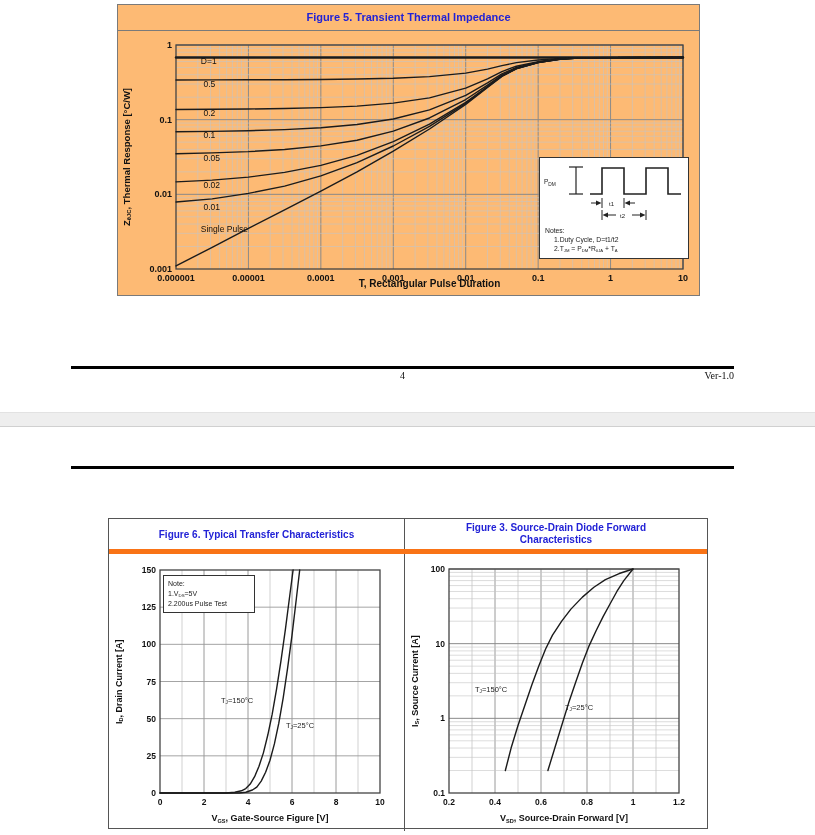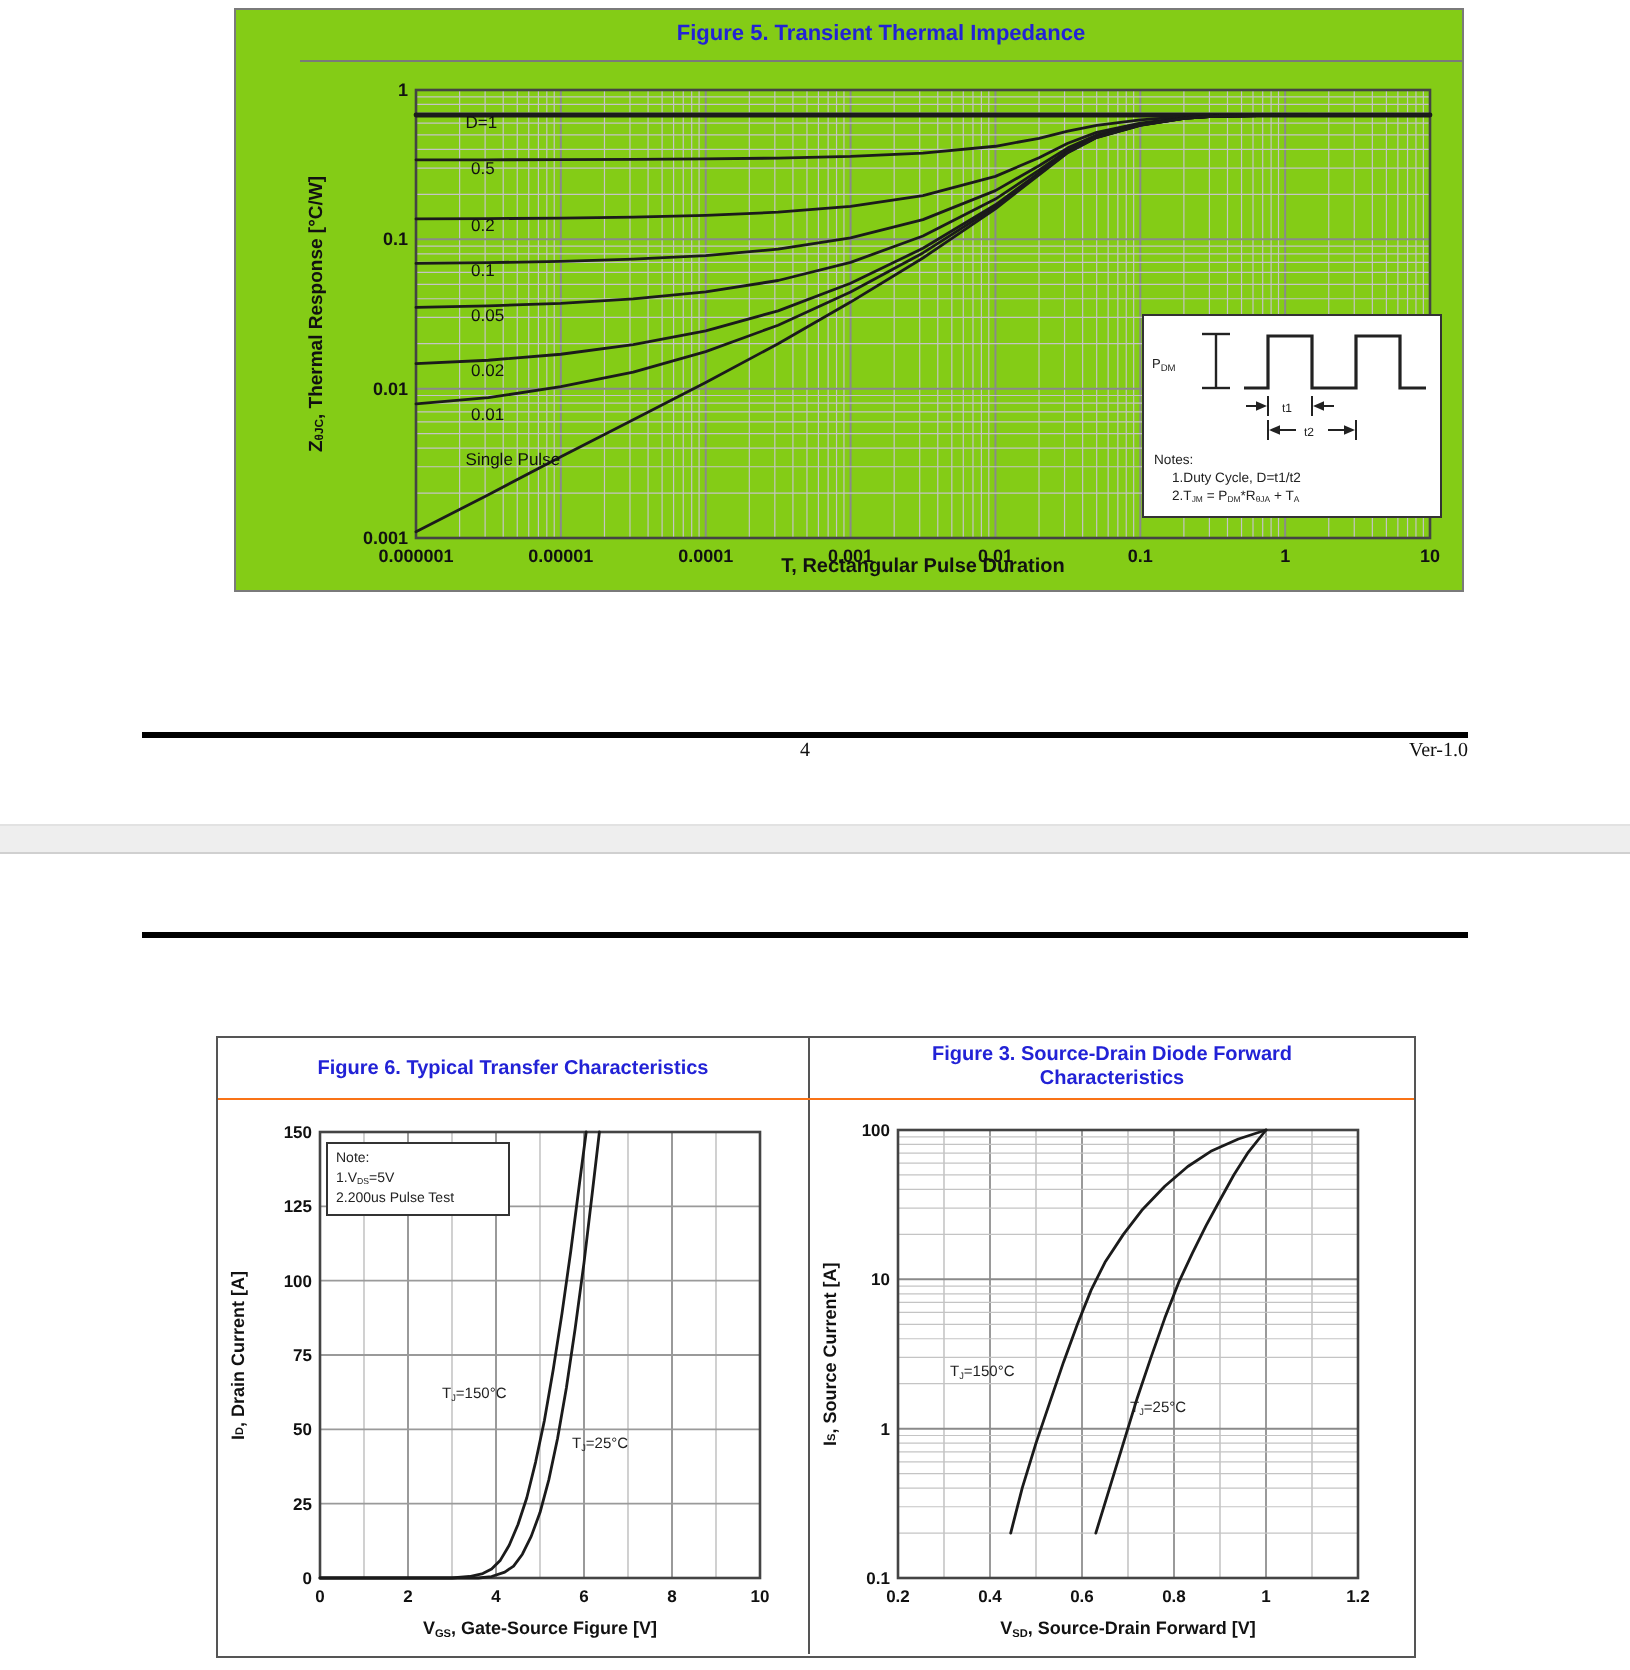--- a/index.html
+++ b/index.html
@@ -1,20 +1,20 @@
 <!DOCTYPE html>
 <html><head>
 <meta charset="utf-8">
 <style>
   html,body{margin:0;padding:0;background:#fff;}
   #root{position:relative;width:815px;height:835px;background:#fff;overflow:hidden;
         font-family:"Liberation Sans",sans-serif;color:#111;}
   sub{font-size:0.62em;vertical-align:-0.28em;letter-spacing:0;}
   
-  .fig5-box{position:absolute;left:117px;top:4px;width:581px;height:290px;border:1px solid #7a7a7a;background:#84cc16;padding-left:32px;}
+  .fig5-box{position:absolute;left:117px;top:4px;width:581px;height:290px;border:1px solid #7a7a7a;background:#fdba74;}
   .fig5-title{height:25px;line-height:25px;text-align:center;font-weight:bold;font-size:11px;border-bottom:1px solid #7a7a7a;}
   .blue{color:#2222d6;}
   .fig5-area{position:relative;width:581px;height:264px;}
   .fig5-area svg{position:absolute;left:0;top:0;}
   .vlabel{position:absolute;writing-mode:vertical-rl;transform:rotate(180deg);text-align:center;font-weight:bold;white-space:nowrap;}
   .fig5-ylabel{left:3px;top:14px;height:224px;font-size:9.5px;}
   .fig5-xlabel{position:absolute;left:58px;top:247px;width:507px;text-align:center;font-weight:bold;font-size:10px;}
   
   .inset{position:absolute;left:421px;top:126px;width:150px;height:102px;border:1.5px solid #333;background:#fff;box-sizing:border-box;}
   .inset-wave{position:relative;width:146px;height:68px;}
@@ -22,21 +22,21 @@
   .inset-notes .ind{padding-left:9px;}
   
   .footer-rule{position:absolute;left:71px;top:366px;width:663px;height:2.5px;background:#000;}
   .footer-page{position:absolute;left:71px;top:370px;width:663px;text-align:center;font-family:"Liberation Serif",serif;font-size:10px;}
   .footer-ver{position:absolute;top:370px;right:81px;font-family:Liberation Serif, serif;font-size:10px;}
   
   .page-gap{position:absolute;left:0;top:412px;width:815px;height:13px;background:#eeeeee;border-top:1px solid #e2e2e2;border-bottom:1px solid #d0d0d0;}
   
   .page2-rule{position:absolute;left:71px;top:466px;width:663px;height:3px;background:#000;}
   .figtable{position:absolute;left:108px;top:518px;width:600px;height:311px;border:1.5px solid #555;box-sizing:border-box;background:#fff;}
-  .ft-header{display:flex;height:30px;border-bottom:1px solid #f97316;}
+  .ft-header{display:flex;height:30px;border-bottom:5px solid #f97316;}
   .ft-h1{width:296px;border-right:1px solid #555;box-sizing:border-box;display:flex;align-items:center;justify-content:center;font-weight:bold;font-size:10px;text-align:center;}
   .ft-h2{flex:1;display:flex;flex-direction:column;align-items:center;justify-content:center;font-weight:bold;font-size:10px;line-height:1.2;text-align:center;}
   .ft-body{display:flex;height:277px;}
   .cell{position:relative;}
   .cell6{width:296px;border-right:1px solid #555;box-sizing:border-box;}
   .cell7{flex:1;}
   .cell svg{position:absolute;left:0;top:0;}
   .c6-ylabel{left:5px;top:16px;height:223px;font-size:9px;}
   .c6-xlabel{position:absolute;left:51px;top:259px;width:220px;text-align:center;font-weight:bold;font-size:9px;}
   .c7-ylabel{left:5px;top:15px;height:224px;font-size:9px;}

